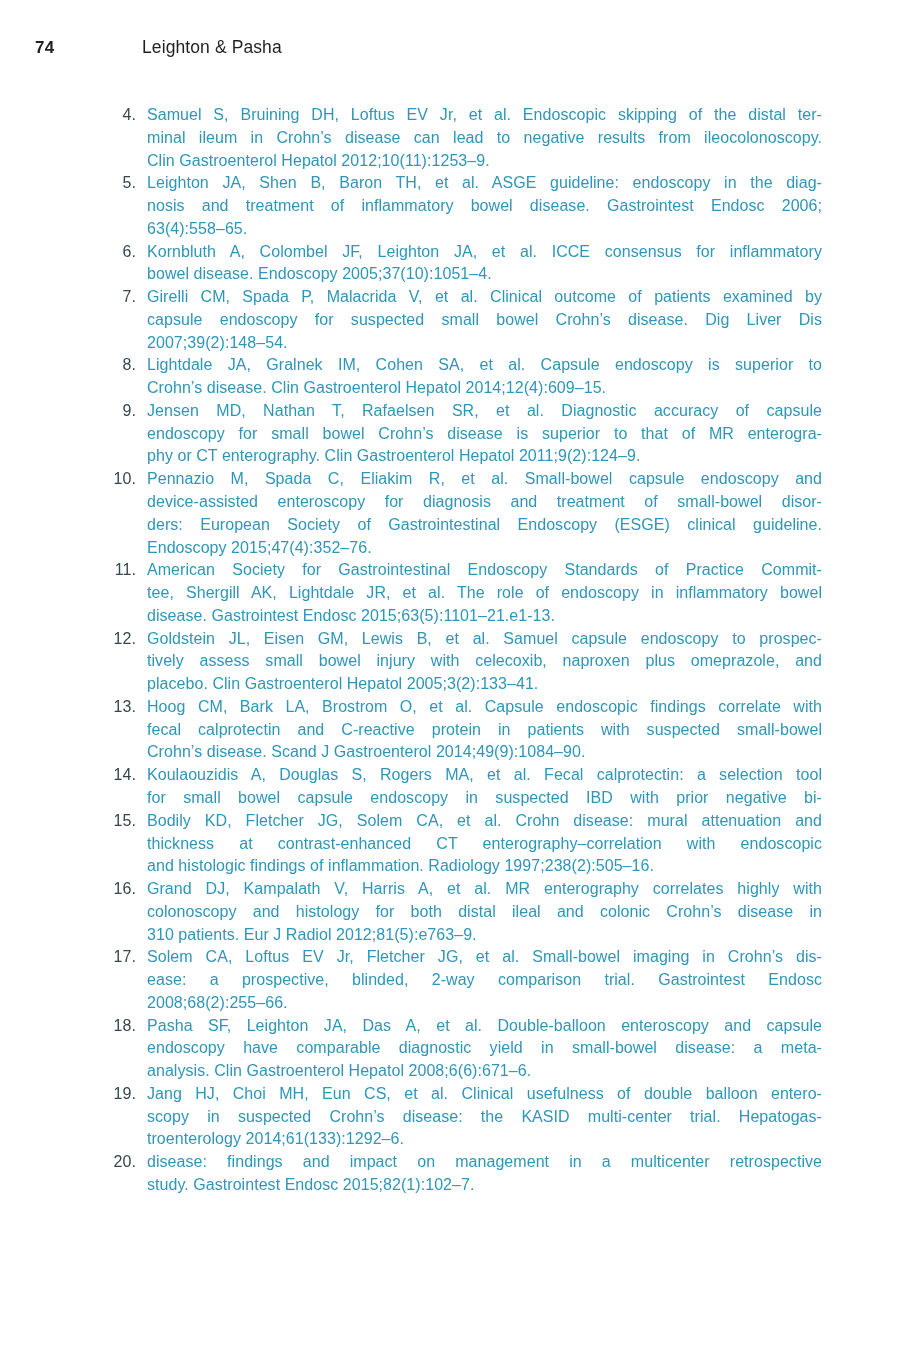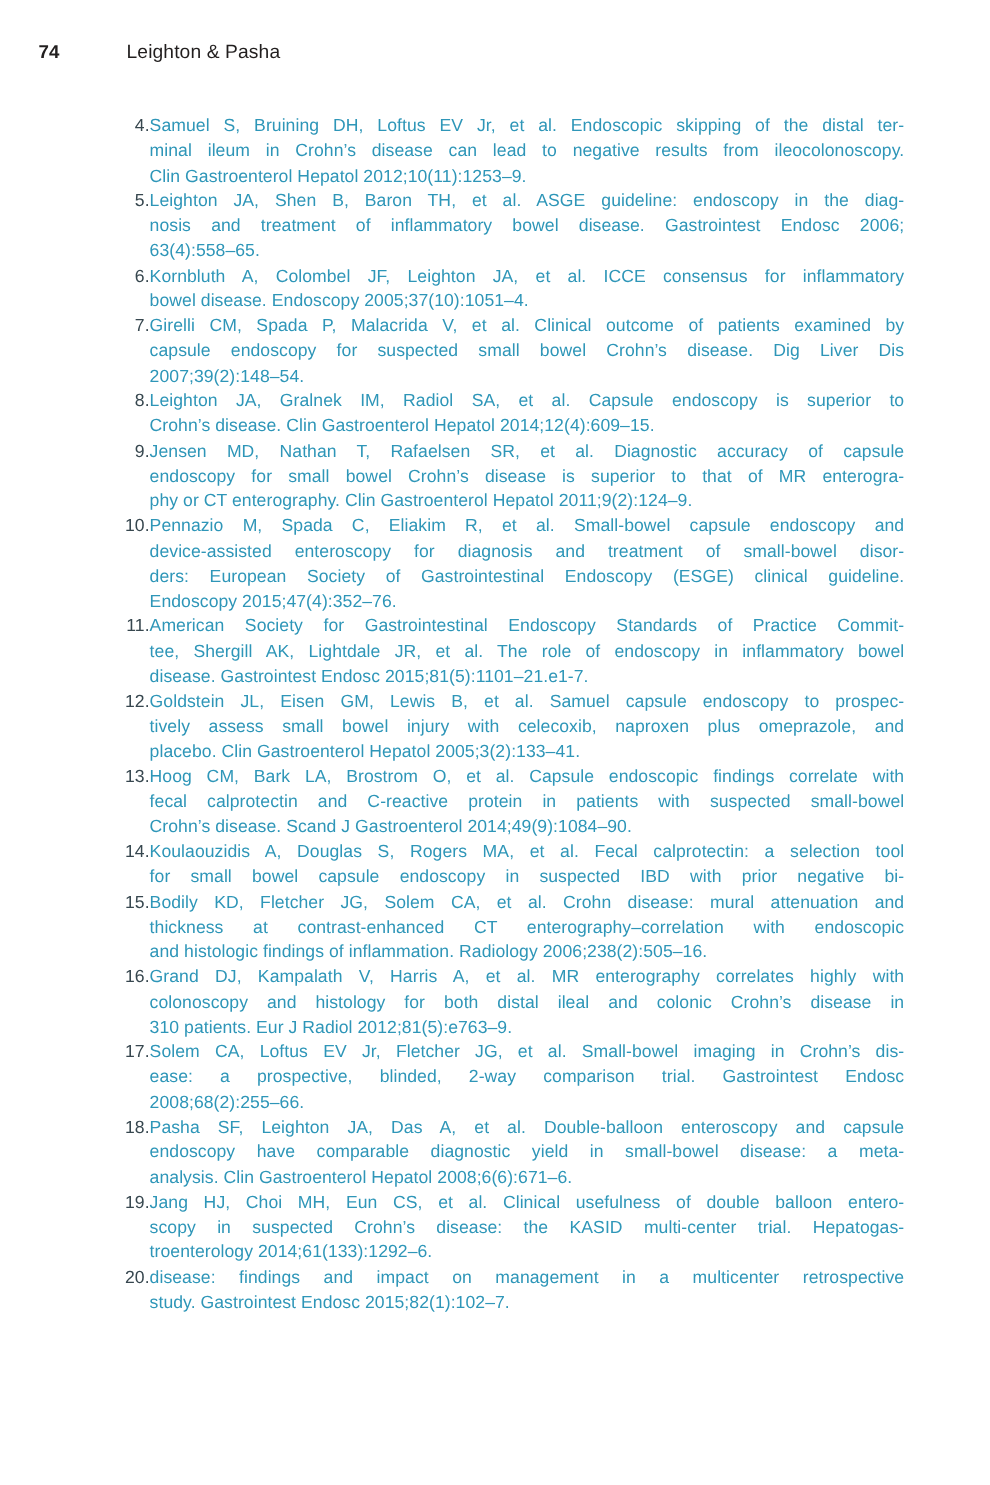--- a/index.html
+++ b/index.html
@@ -24,20 +24,21 @@
   }
   .page-num {
     font-weight: 700;
     font-size: 17px;
     width: 80px;
     letter-spacing: 0.2px;
   }
   .running-head {
     font-size: 17.5px;
     letter-spacing: 0.1px;
+    margin-left: 27px;
   }
   .refs {
     position: absolute;
     top: 104px;
     left: 100px;
     width: 722px;
     font-size: 16px;
     line-height: 22.76px;
     letter-spacing: 0.05px;
     color: var(--link-color, #2e96b8);
@@ -46,20 +47,21 @@
     display: flex;
   }
   .ref-num {
     flex: none;
     width: 36px;
     text-align: right;
     color: var(--number-color, #37474f);
   }
   .ref-body {
     flex: 1;
+    margin-left: 11px;
   }
   .ref-line {
     text-align: justify;
     text-align-last: justify;
   }
   .ref-line.last {
     text-align-last: left;
   }
 </style>
 </head>
@@ -98,21 +100,21 @@
         <div class="ref-num">7.</div>
         <div class="ref-body">
           <div class="ref-line">Girelli CM, Spada P, Malacrida V, et al. Clinical outcome of patients examined by</div>
           <div class="ref-line">capsule endoscopy for suspected small bowel Crohn’s disease. Dig Liver Dis</div>
           <div class="ref-line last">2007;39(2):148–54.</div>
         </div>
       </div>
       <div class="ref">
         <div class="ref-num">8.</div>
         <div class="ref-body">
-          <div class="ref-line">Leighton JA, Gralnek IM, Radiol SA, et al. Capsule endoscopy is superior to</div>
+          <div class="ref-line">Lightdale JA, Gralnek IM, Cohen SA, et al. Capsule endoscopy is superior to</div>
           <div class="ref-line last">Crohn’s disease. Clin Gastroenterol Hepatol 2014;12(4):609–15.</div>
         </div>
       </div>
       <div class="ref">
         <div class="ref-num">9.</div>
         <div class="ref-body">
           <div class="ref-line">Jensen MD, Nathan T, Rafaelsen SR, et al. Diagnostic accuracy of capsule</div>
           <div class="ref-line">endoscopy for small bowel Crohn’s disease is superior to that of MR enterogra-</div>
           <div class="ref-line last">phy or CT enterography. Clin Gastroenterol Hepatol 2011;9(2):124–9.</div>
         </div>
@@ -124,21 +126,21 @@
           <div class="ref-line">device-assisted enteroscopy for diagnosis and treatment of small-bowel disor-</div>
           <div class="ref-line">ders: European Society of Gastrointestinal Endoscopy (ESGE) clinical guideline.</div>
           <div class="ref-line last">Endoscopy 2015;47(4):352–76.</div>
         </div>
       </div>
       <div class="ref">
         <div class="ref-num">11.</div>
         <div class="ref-body">
           <div class="ref-line">American Society for Gastrointestinal Endoscopy Standards of Practice Commit-</div>
           <div class="ref-line">tee, Shergill AK, Lightdale JR, et al. The role of endoscopy in inflammatory bowel</div>
-          <div class="ref-line last">disease. Gastrointest Endosc 2015;81(5):1101–21.e1-7.</div>
+          <div class="ref-line last">disease. Gastrointest Endosc 2015;63(5):1101–21.e1-13.</div>
         </div>
       </div>
       <div class="ref">
         <div class="ref-num">12.</div>
         <div class="ref-body">
           <div class="ref-line">Goldstein JL, Eisen GM, Lewis B, et al. Samuel capsule endoscopy to prospec-</div>
           <div class="ref-line">tively assess small bowel injury with celecoxib, naproxen plus omeprazole, and</div>
           <div class="ref-line last">placebo. Clin Gastroenterol Hepatol 2005;3(2):133–41.</div>
         </div>
       </div>
@@ -155,21 +157,21 @@
         <div class="ref-body">
           <div class="ref-line">Koulaouzidis A, Douglas S, Rogers MA, et al. Fecal calprotectin: a selection tool</div>
           <div class="ref-line">for small bowel capsule endoscopy in suspected IBD with prior negative bi-</div>
         </div>
       </div>
       <div class="ref">
         <div class="ref-num">15.</div>
         <div class="ref-body">
           <div class="ref-line">Bodily KD, Fletcher JG, Solem CA, et al. Crohn disease: mural attenuation and</div>
           <div class="ref-line">thickness at contrast-enhanced CT enterography–correlation with endoscopic</div>
-          <div class="ref-line last">and histologic findings of inflammation. Radiology 2006;238(2):505–16.</div>
+          <div class="ref-line last">and histologic findings of inflammation. Radiology 1997;238(2):505–16.</div>
         </div>
       </div>
       <div class="ref">
         <div class="ref-num">16.</div>
         <div class="ref-body">
           <div class="ref-line">Grand DJ, Kampalath V, Harris A, et al. MR enterography correlates highly with</div>
           <div class="ref-line">colonoscopy and histology for both distal ileal and colonic Crohn’s disease in</div>
           <div class="ref-line last">310 patients. Eur J Radiol 2012;81(5):e763–9.</div>
         </div>
       </div>

